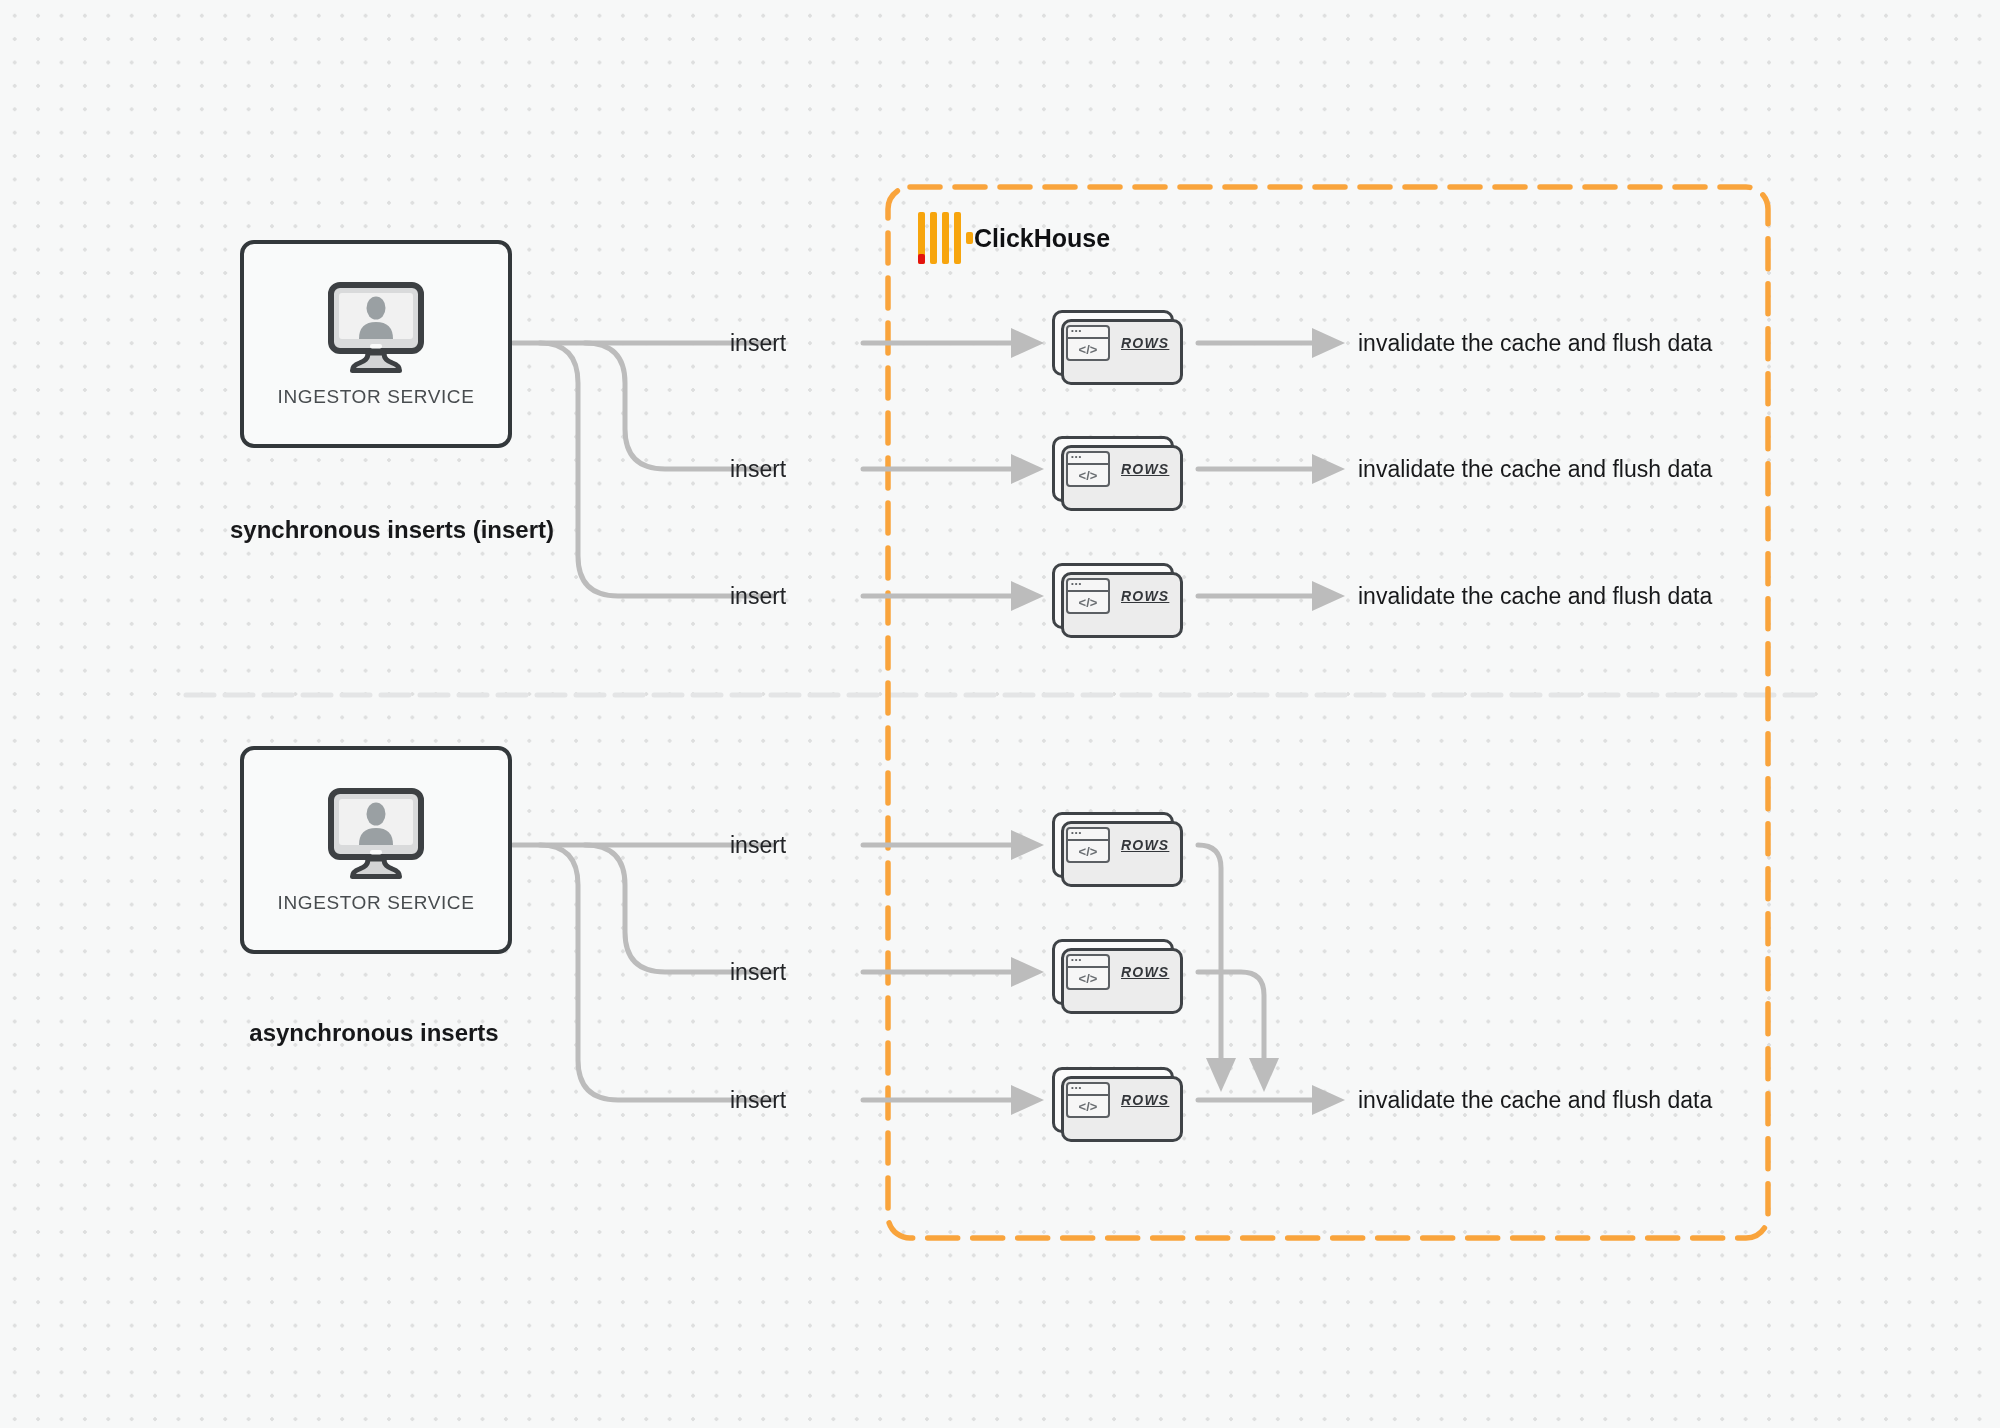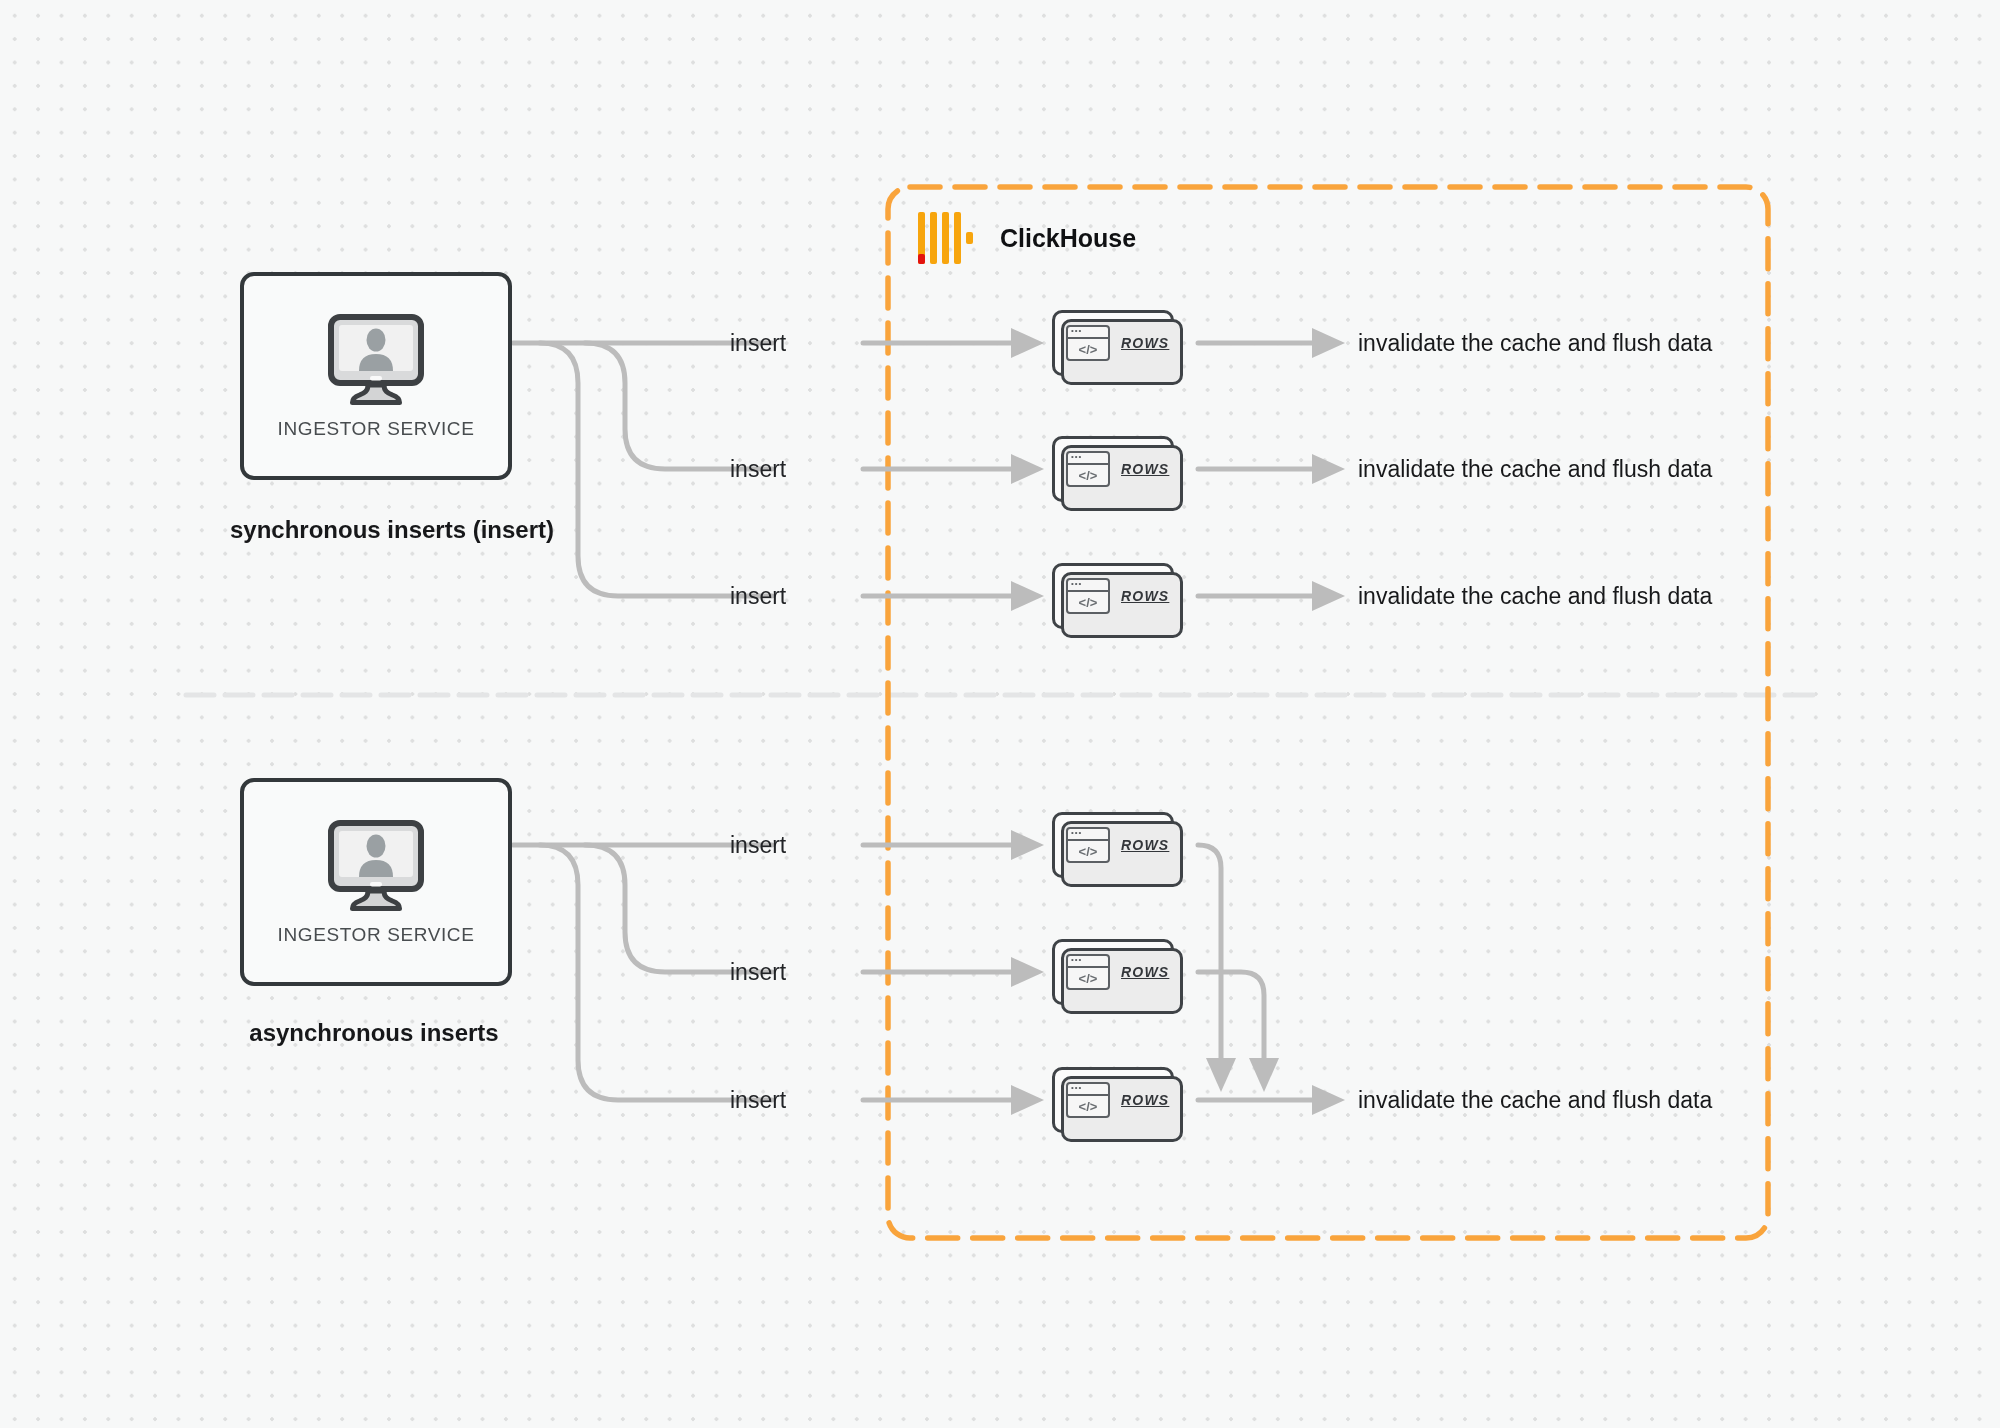--- a/index.html
+++ b/index.html
@@ -13,21 +13,21 @@
     background-position:3px 4px;
     overflow:hidden;
   }
   svg.wires{position:absolute;left:0;top:0;z-index:1;}
 
   
   .ingestor{
     position:absolute;left:240px;width:264px;height:200px;
     background:#f9fafa;border:4px solid #33383b;border-radius:14px;
     display:flex;flex-direction:column;align-items:center;justify-content:center;
-    gap:13px;z-index:2;margin-top:32px;
+    gap:13px;z-index:2;
   }
   .ingestor .svc-label{
     font-size:19px;letter-spacing:.6px;color:#484c4f;white-space:nowrap;
   }
 
   .caption{
     position:absolute;font-size:24px;font-weight:bold;color:#17181a;
     text-align:center;white-space:nowrap;z-index:2;
   }
 
@@ -36,21 +36,21 @@
     text-align:left;font-size:23px;color:#212326;z-index:2;white-space:nowrap;
   }
   .result-label{
     position:absolute;left:1358px;height:34px;line-height:34px;
     font-size:23px;color:#17181a;z-index:2;white-space:nowrap;
   }
 
   
   .ch-header{
     position:absolute;left:918px;top:212px;display:flex;align-items:center;
-    gap:26px;z-index:2;
+    z-index:2;
   }
   .ch-name{font-size:25px;font-weight:600;color:#101113;white-space:nowrap;}
 
   
   .rows-card{
     position:absolute;width:122px;height:66px;
     background:#fbfbfb;border:3px solid #3f4347;border-radius:10px;
     display:flex;align-items:center;gap:11px;padding:0 11px;
     box-sizing:border-box;z-index:2;
   }

